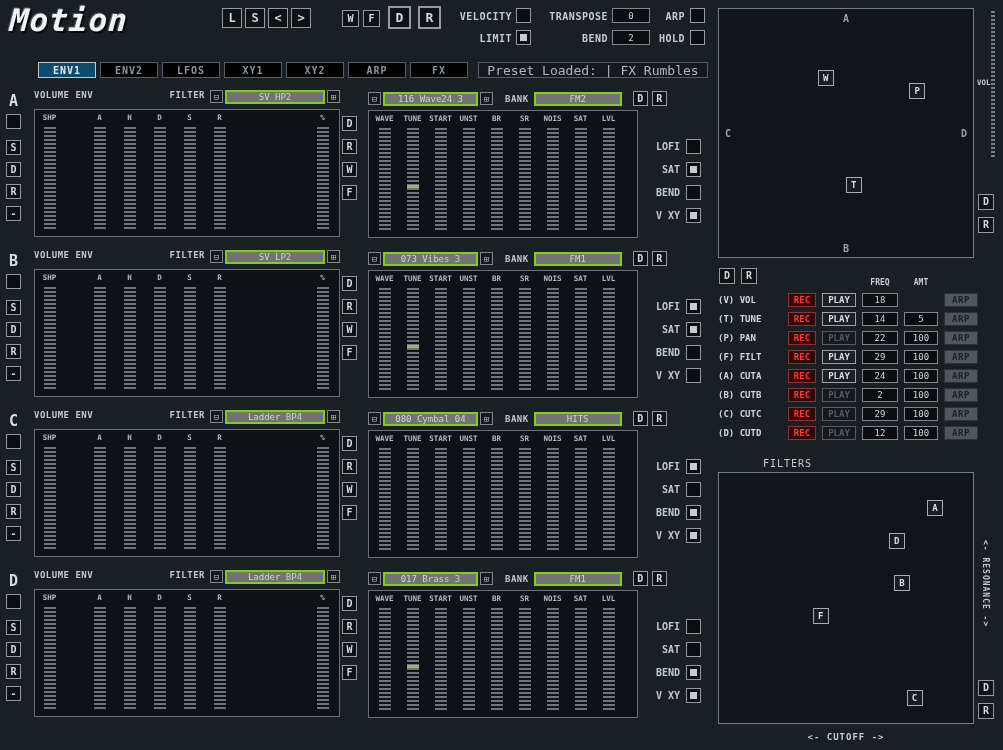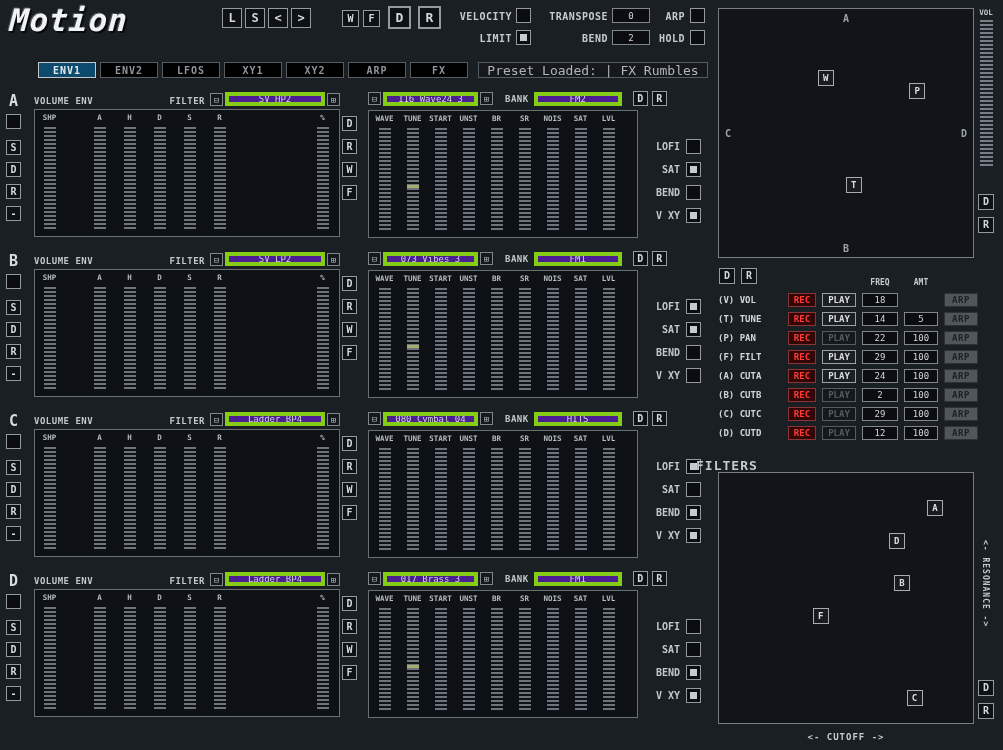--- a/index.html
+++ b/index.html
@@ -44,26 +44,26 @@
   #preset-box{position:absolute;left:478px;top:62px;width:230px;height:16px;border:1px solid #565c62;background:#15181c;
     font-size:13px;display:flex;align-items:center;justify-content:center;color:#aeb4b9}
 
   
   #channels{position:absolute;left:0;top:88px;width:712px}
   .channel{position:relative;height:160px;width:712px}
   .ch-letter{position:absolute;left:9px;top:4px;font-size:15px;font-weight:bold;color:#d9dde0}
   .ch-box{position:absolute;left:6px;top:26px}
   .ch-strip{position:absolute;left:6px;top:52px;display:flex;flex-direction:column;gap:7px}
   .env-panel{position:absolute;left:34px;top:2px;width:306px}
-  .panel-head{display:flex;align-items:flex-end;height:16px}
+  .panel-head{display:flex;align-items:flex-start;height:16px}
   .head-label{font-size:9px;font-weight:bold;letter-spacing:.5px;color:#c2c7cc;white-space:nowrap}
   .filter-label{margin-left:auto;margin-right:5px}
   .dd-icon{width:13px;height:13px;border:1px solid #80868c;background:#15181c;color:#b4bac0;font-size:9px;
     display:flex;align-items:center;justify-content:center;flex:none}
-  .dropdown{height:14px;border:4px solid #84cc16;background:#4c1d95;font-size:9px;color:#ced3d7;
+  .dropdown{height:14px;border:2px solid #84cc16;background:#737373;font-size:9px;color:#ced3d7;
     display:flex;align-items:center;justify-content:center;white-space:nowrap;overflow:hidden;flex:none}
   .filter-dd{width:100px;margin:0 2px}
   .slider-body{border:1px solid #6a7076;background:#0e1115;padding:3px 6px 2px;display:flex}
   .env-body{margin-top:3px;height:128px}
   .col{width:17px;display:flex;flex-direction:column;align-items:center;flex:none}
   .col-label{height:12px;font-size:7.5px;font-weight:bold;color:#b6bcc1;white-space:nowrap}
   .slider{width:12px;height:103px;margin-top:2px;position:relative;
     background:repeating-linear-gradient(to bottom,#6d747b 0px,#6d747b 2px,rgba(0,0,0,0) 2px,rgba(0,0,0,0) 4px)}
   .env-body .col{margin-right:13px}
   .env-body .col:first-child{margin-right:33px}
@@ -88,21 +88,21 @@
   #xy1,#xy2{position:absolute;left:718px;width:256px;border:1px solid #777d83;background:#111418}
   #xy1{top:8px;height:250px}
   #xy2{top:472px;height:252px}
   .corner{position:absolute;font-size:10px;font-weight:bold;color:#9aa0a6}
   .corner.top{left:50%;top:4px;transform:translateX(-50%)}
   .corner.left{left:6px;top:50%;transform:translateY(-50%)}
   .corner.right{right:6px;top:50%;transform:translateY(-50%)}
   .corner.bottom{left:50%;bottom:3px;transform:translateX(-50%)}
   .xy-marker{position:absolute;width:16px;height:16px;border:1px solid #a6acb2;background:#181c20;color:#dbdfe2;
     font-size:9px;font-weight:bold;display:flex;align-items:center;justify-content:center;transform:translate(-50%,-50%)}
-  #vol-strip{position:absolute;left:977px;top:8px;width:18px;display:flex;flex-direction:column;align-items:center}
+  #vol-strip{position:absolute;left:977px;top:8px;width:18px;display:flex;align-items:center}
   #vol-label{font-size:7.5px;font-weight:bold;color:#c2c7cc}
   #vol-slider{width:13px;height:146px;margin-top:3px;
     background:repeating-linear-gradient(to bottom,#777e85 0px,#777e85 2px,rgba(0,0,0,0) 2px,rgba(0,0,0,0) 4px)}
   #xy1-dr{position:absolute;left:978px;top:194px;display:flex;flex-direction:column;gap:7px}
   #xy2-dr{position:absolute;left:978px;top:680px;display:flex;flex-direction:column;gap:7px}
   #xy1-dr .sq-btn,#xy2-dr .sq-btn,#mx-dr .sq-btn{width:16px;height:16px}
   #mx-dr{position:absolute;left:719px;top:268px;display:flex;gap:6px}
   #mx-freq-h{position:absolute;left:862px;top:278px;width:36px;text-align:center;font-size:8px;font-weight:bold}
   #mx-amt-h{position:absolute;left:904px;top:278px;width:34px;text-align:center;font-size:8px;font-weight:bold}
   #matrix{position:absolute;left:718px;top:292px}
@@ -112,21 +112,21 @@
     display:flex;align-items:center;justify-content:center;margin-right:6px}
   .mx-play{width:34px;height:14px;background:#15181c;border:1px solid #565c62;color:#565c62;font-size:9px;font-weight:bold;
     display:flex;align-items:center;justify-content:center;margin-right:6px}
   .mx-play.active{color:#d9dde1;border-color:#9aa0a6;background:#1c2024}
   .mx-val{width:36px;height:14px;background:#0b0d10;border:1px solid #80868c;color:#d2d6da;font-size:9px;
     display:flex;align-items:center;justify-content:center;margin-right:6px}
   .mx-amt{width:34px}
   .mx-amt.blank{visibility:hidden}
   .mx-arp{width:34px;height:14px;background:#51565b;border:1px solid #2e3236;color:#1c2024;font-size:9px;font-weight:bold;
     display:flex;align-items:center;justify-content:center;letter-spacing:.5px}
-  #filters-label{position:absolute;left:696px;top:458px;font-size:13px;font-weight:bold;letter-spacing:1px}
+  #filters-label{position:absolute;left:763px;top:458px;font-size:10px;font-weight:normal;letter-spacing:1px}
   #resonance-label{position:absolute;left:981px;top:540px;height:150px;writing-mode:vertical-rl;font-size:8px;
     font-weight:bold;letter-spacing:1px;display:flex;align-items:center;color:#c2c7cc}
   #cutoff-label{position:absolute;left:718px;top:732px;width:256px;text-align:center;font-size:9px;font-weight:bold;letter-spacing:1px}
 </style>
 </head>
 <body>
 
 <div class="logo">Motion</div>
 <div class="nav-group">
   <div class="sq-btn">L</div>

